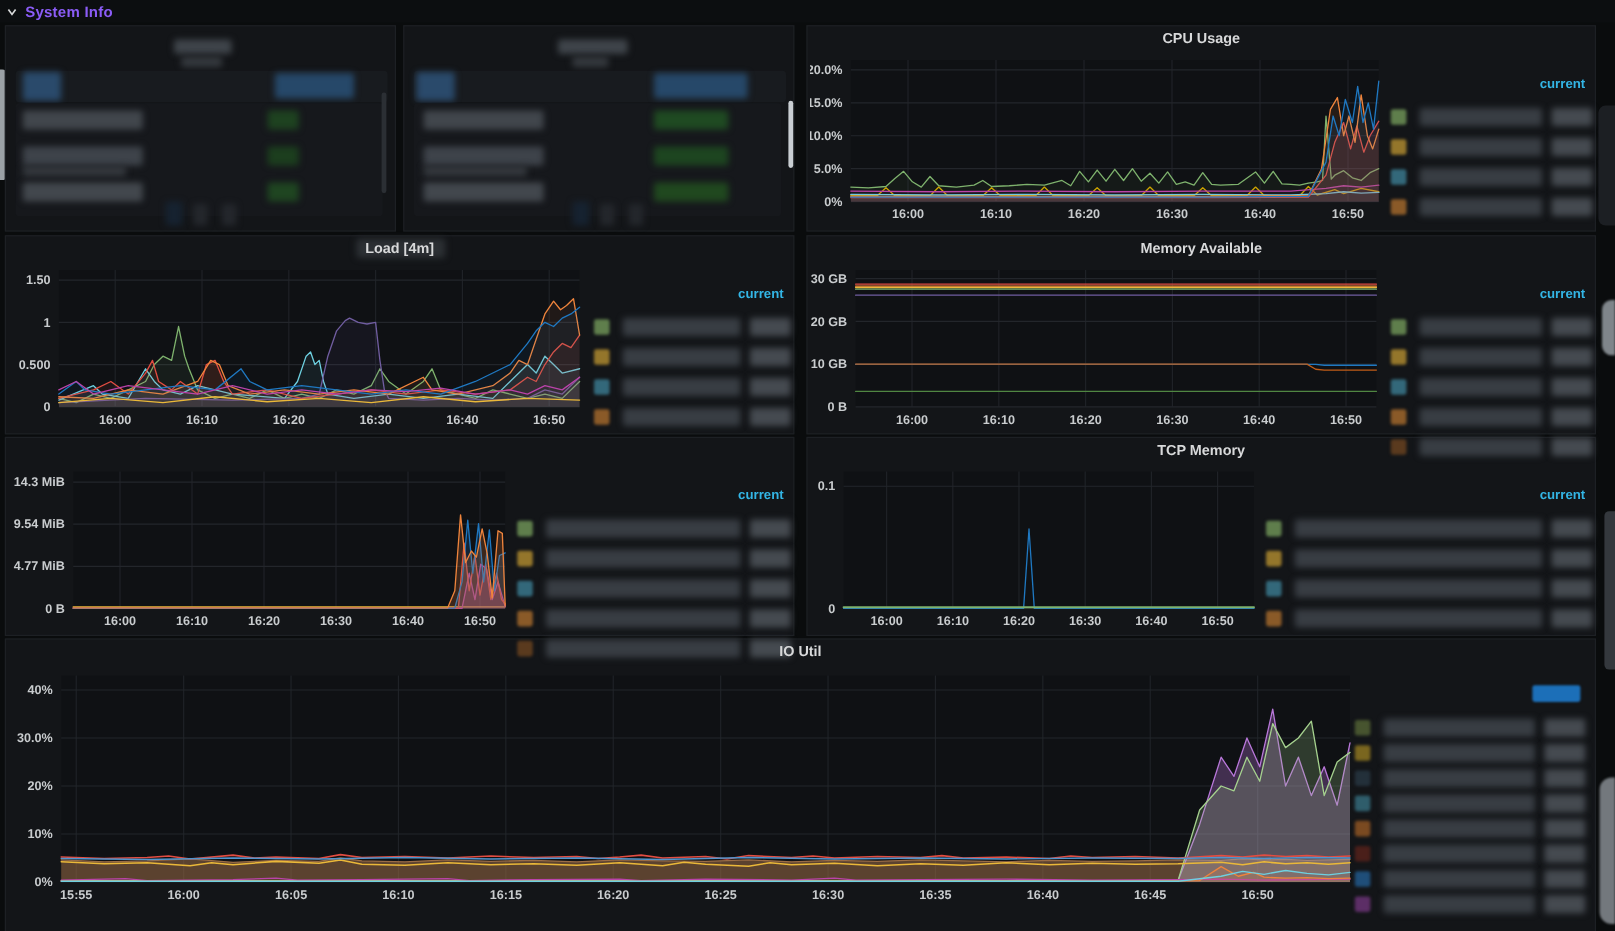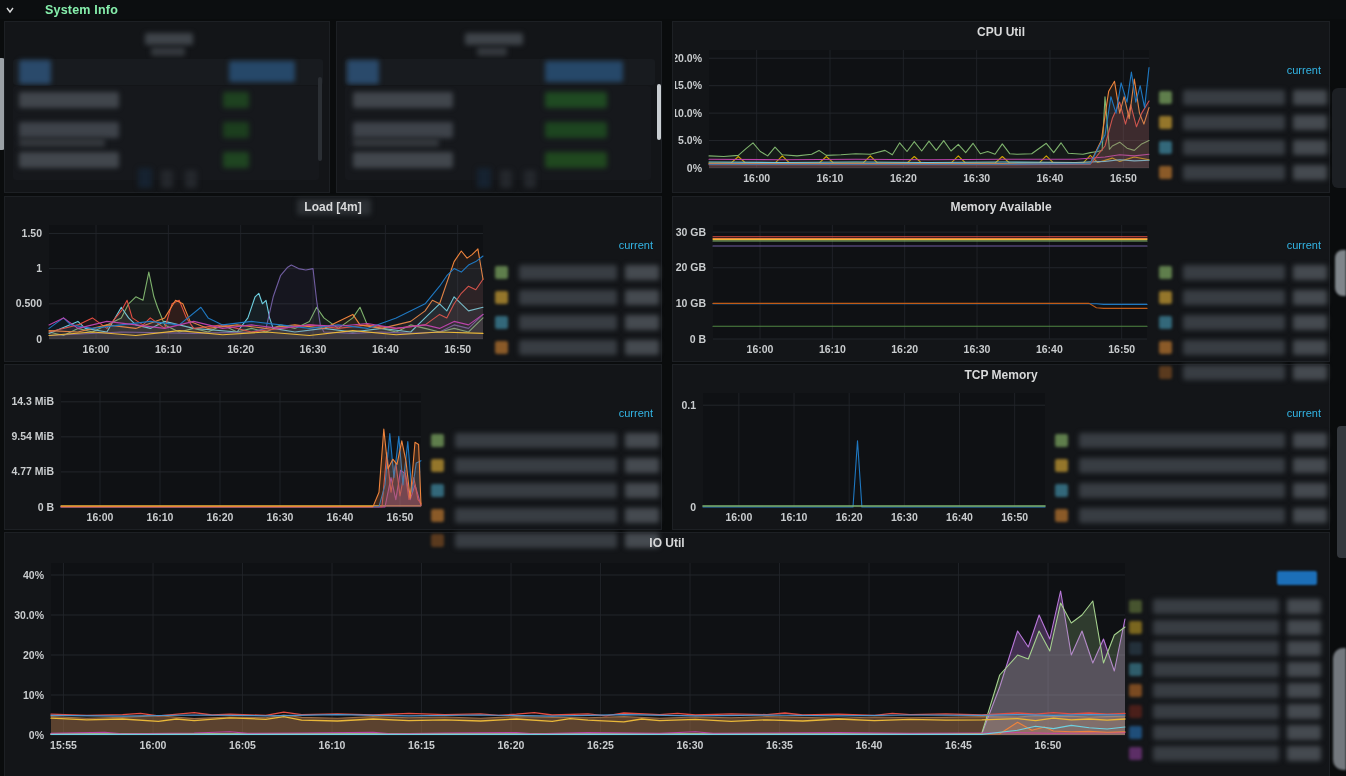--- a/index.html
+++ b/index.html
@@ -1,26 +1,26 @@
 <!DOCTYPE html>
 <html><head>
 <meta charset="utf-8">
 <style>
   html,body{margin:0;padding:0;background:#0a0c0d;}
   body{width:1346px;height:776px;position:relative;overflow:hidden;
        font-family:"Liberation Sans",sans-serif;-webkit-font-smoothing:antialiased;}
   .row-header{position:absolute;left:0;top:0;width:1346px;height:19px;background:#0c0e10;
     display:flex;align-items:center;gap:6px;padding-left:5px;box-sizing:border-box;cursor:pointer;}
-  .row-header span{color:#86efac;font-size:12.5px;font-weight:700;letter-spacing:.2px;margin-left:24px;}
+  .row-header span{color:#8b5cf6;font-size:12.5px;font-weight:700;letter-spacing:.2px;}
   .panel{position:absolute;background:#131518;border:1px solid #1d2024;box-sizing:border-box;}
   .ptitle{position:absolute;top:3px;left:0;right:0;text-align:center;color:#d8d9da;
     font-size:12px;font-weight:700;z-index:3;}
   .chart{position:absolute;z-index:1;}
   .legend{position:absolute;z-index:2;}
-  .cur{position:absolute;right:8px;color:#33B5E5;font-size:11px;font-weight:400;cursor:pointer;}
+  .cur{position:absolute;right:8px;color:#33B5E5;font-size:11px;font-weight:700;cursor:pointer;}
   .cur-hl{position:absolute;background:#1C6FB8;border-radius:2px;filter:blur(1px);cursor:pointer;}
   .lrow{position:absolute;left:0;right:0;height:17px;cursor:pointer;}
   .sw{position:absolute;left:0;top:1px;width:13px;height:13px;border-radius:2px;filter:blur(1.5px);}
   .blur{position:absolute;filter:blur(2.5px);border-radius:2px;}
   .soft{position:absolute;border-radius:3px;}
   .mos{background-image:
     repeating-linear-gradient(90deg,rgba(255,255,255,.10) 0 11px,rgba(0,0,0,.16) 11px 22px),
     repeating-linear-gradient(0deg,rgba(255,255,255,.06) 0 11px,rgba(0,0,0,.12) 11px 22px);}
   svg{position:absolute;left:0;top:0;}
   svg text{font-family:"Liberation Sans",sans-serif;font-weight:600;}
@@ -71,21 +71,21 @@
   <div class="blur mos" style="left:208px;top:70px;width:62px;height:16px;background:#1f4a22"></div>
   <div class="blur mos" style="left:208px;top:100px;width:62px;height:16px;background:#1d4520"></div>
   <div class="blur mos" style="left:208px;top:130px;width:62px;height:16px;background:#20481f"></div>
   <div class="soft" style="left:320px;top:62px;width:4px;height:56px;background:#c9ced2"></div>
   <div class="blur" style="left:140px;top:146px;width:14px;height:20px;background:#162230"></div>
   <div class="blur" style="left:163px;top:148px;width:12px;height:18px;background:#24272c"></div>
   <div class="blur" style="left:187px;top:148px;width:12px;height:18px;background:#24272c"></div>
 </div>
 
 <div class="panel" style="left:672px;top:21px;width:658px;height:172px">
-  <div class="ptitle">CPU Util</div>
+  <div class="ptitle">CPU Usage</div>
   <div class="chart" style="left:2px;top:22px;width:480px;height:142px">
       <svg width="480" height="142">
         <rect x="34" y="6" width="440" height="118" fill="rgba(0,0,0,0.16)"></rect>
         <line x1="81.66666666666667" x2="81.66666666666667" y1="6" y2="124" stroke="#1f2227" stroke-width="1"></line>
         <text x="81.66666666666667" y="138" fill="#c9ccce" font-size="10.5" text-anchor="middle">16:00</text>
         <line x1="155" x2="155" y1="6" y2="124" stroke="#1f2227" stroke-width="1"></line>
         <text x="155" y="138" fill="#c9ccce" font-size="10.5" text-anchor="middle">16:10</text>
         <line x1="228.33333333333331" x2="228.33333333333331" y1="6" y2="124" stroke="#1f2227" stroke-width="1"></line>
         <text x="228.33333333333331" y="138" fill="#c9ccce" font-size="10.5" text-anchor="middle">16:20</text>
         <line x1="301.66666666666663" x2="301.66666666666663" y1="6" y2="124" stroke="#1f2227" stroke-width="1"></line>

